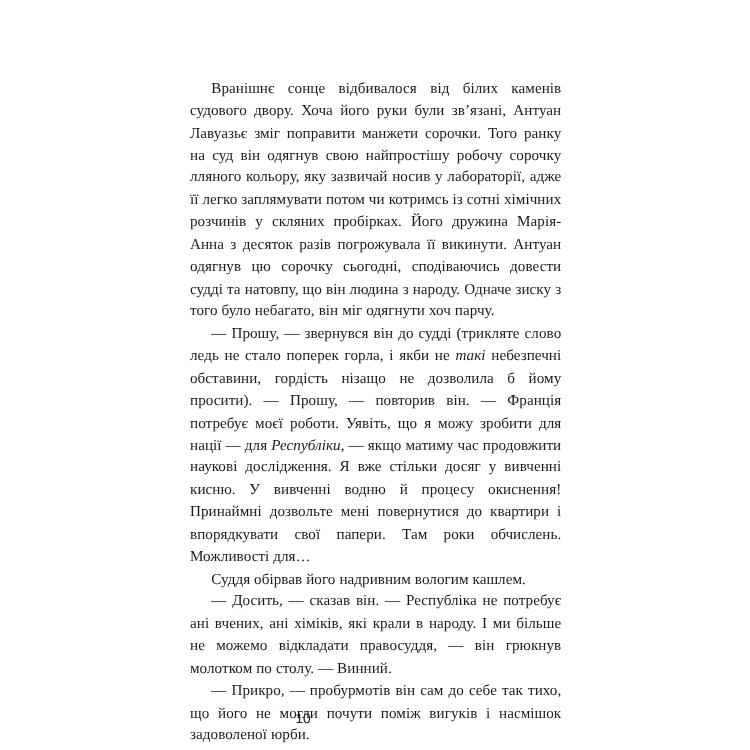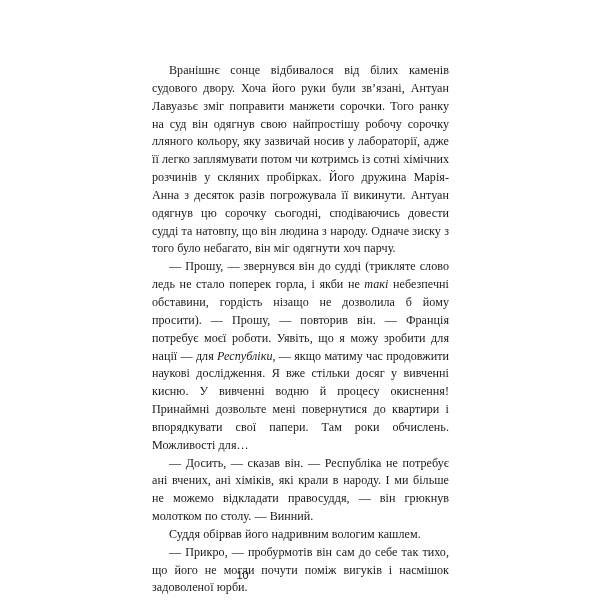--- a/index.html
+++ b/index.html
@@ -63,21 +63,21 @@
 </style>
 </head>
 <body>
 
 <div id="page">
 
   <div id="text-block">
 
     <p class="para">Вранішнє сонце відбивалося від білих каменів судового двору. Хоча його руки були зв’язані, Антуан Лавуазьє зміг поправити манжети сорочки. Того ранку на суд він одягнув свою найпростішу робочу сорочку лляного кольору, яку зазвичай носив у лабораторії, адже її легко заплямувати потом чи котримсь із сотні хімічних розчинів у скляних пробірках. Його дружина Марія-Анна з десяток разів погрожувала її викинути. Антуан одягнув цю сорочку сьогодні, сподіваючись довести судді та натовпу, що він людина з народу. Одначе зиску з того було небагато, він міг одягнути хоч парчу.</p>
     <p class="para">— Прошу, — звернувся він до судді (трикляте слово ледь не стало поперек горла, і якби не <em>такі</em> небезпечні обставини, гордість нізащо не дозволила б йому просити). — Прошу, — повторив він. — Франція потребує моєї роботи. Уявіть, що я можу зробити для нації — для <em>Республіки</em>, — якщо матиму час продовжити наукові дослідження. Я вже стільки досяг у вивченні кисню. У вивченні водню й процесу окиснення! Принаймні дозвольте мені повернутися до квартири і впорядкувати свої папери. Там роки обчислень. Можливості для…</p>
+    <p class="para">Суддя обірвав його надривним вологим кашлем.</p>
     <p class="para">— Досить, — сказав він. — Республіка не потребує ані вчених, ані хіміків, які крали в народу. І ми більше не можемо відкладати правосуддя, — він грюкнув молотком по столу. — Винний.</p>
-    <p class="para">Суддя обірвав його надривним вологим кашлем.</p>
     <p class="para">— Прикро, — пробурмотів він сам до себе так тихо, що його не могли почути поміж вигуків і насмішок задоволеної юрби.</p>
 
   </div>
 
   <div id="page-number">10</div>
 
 </div>
 
 </body></html>

